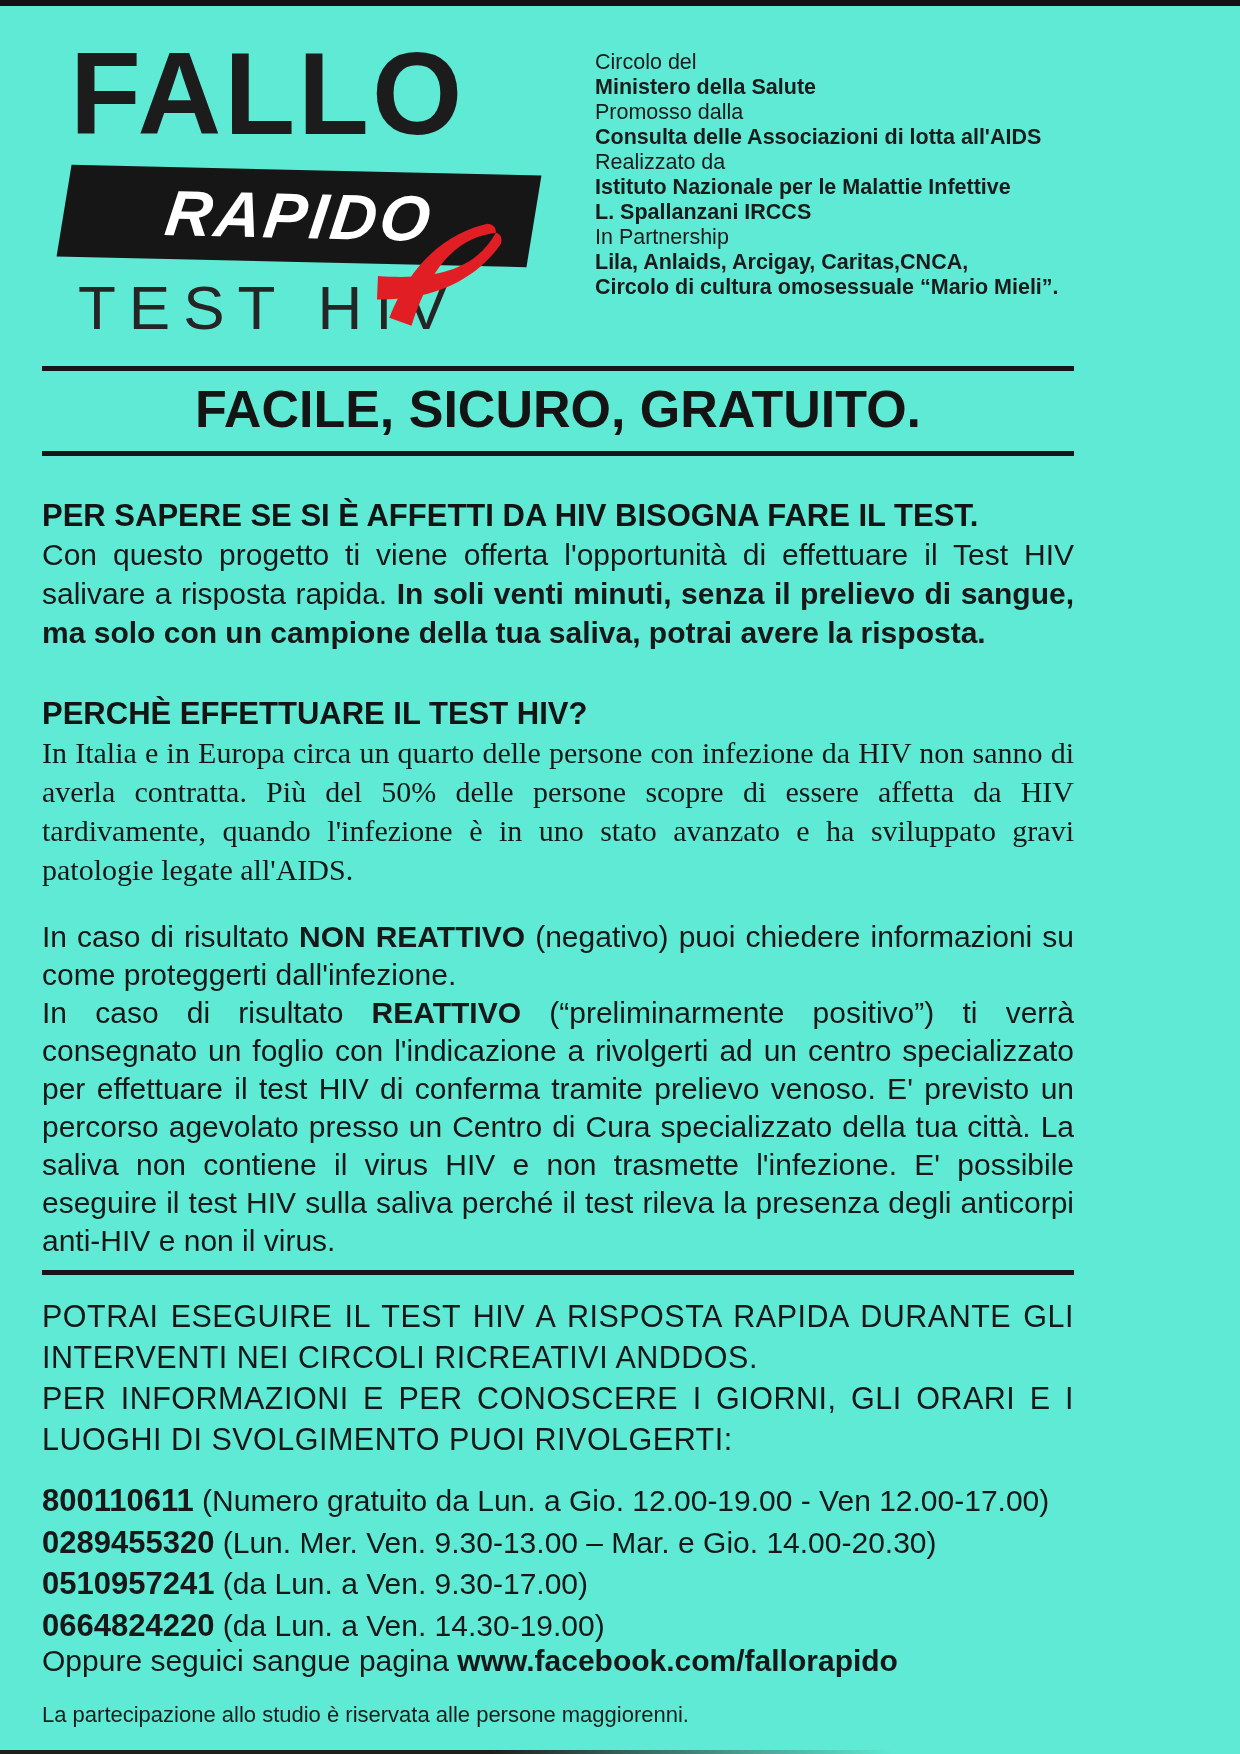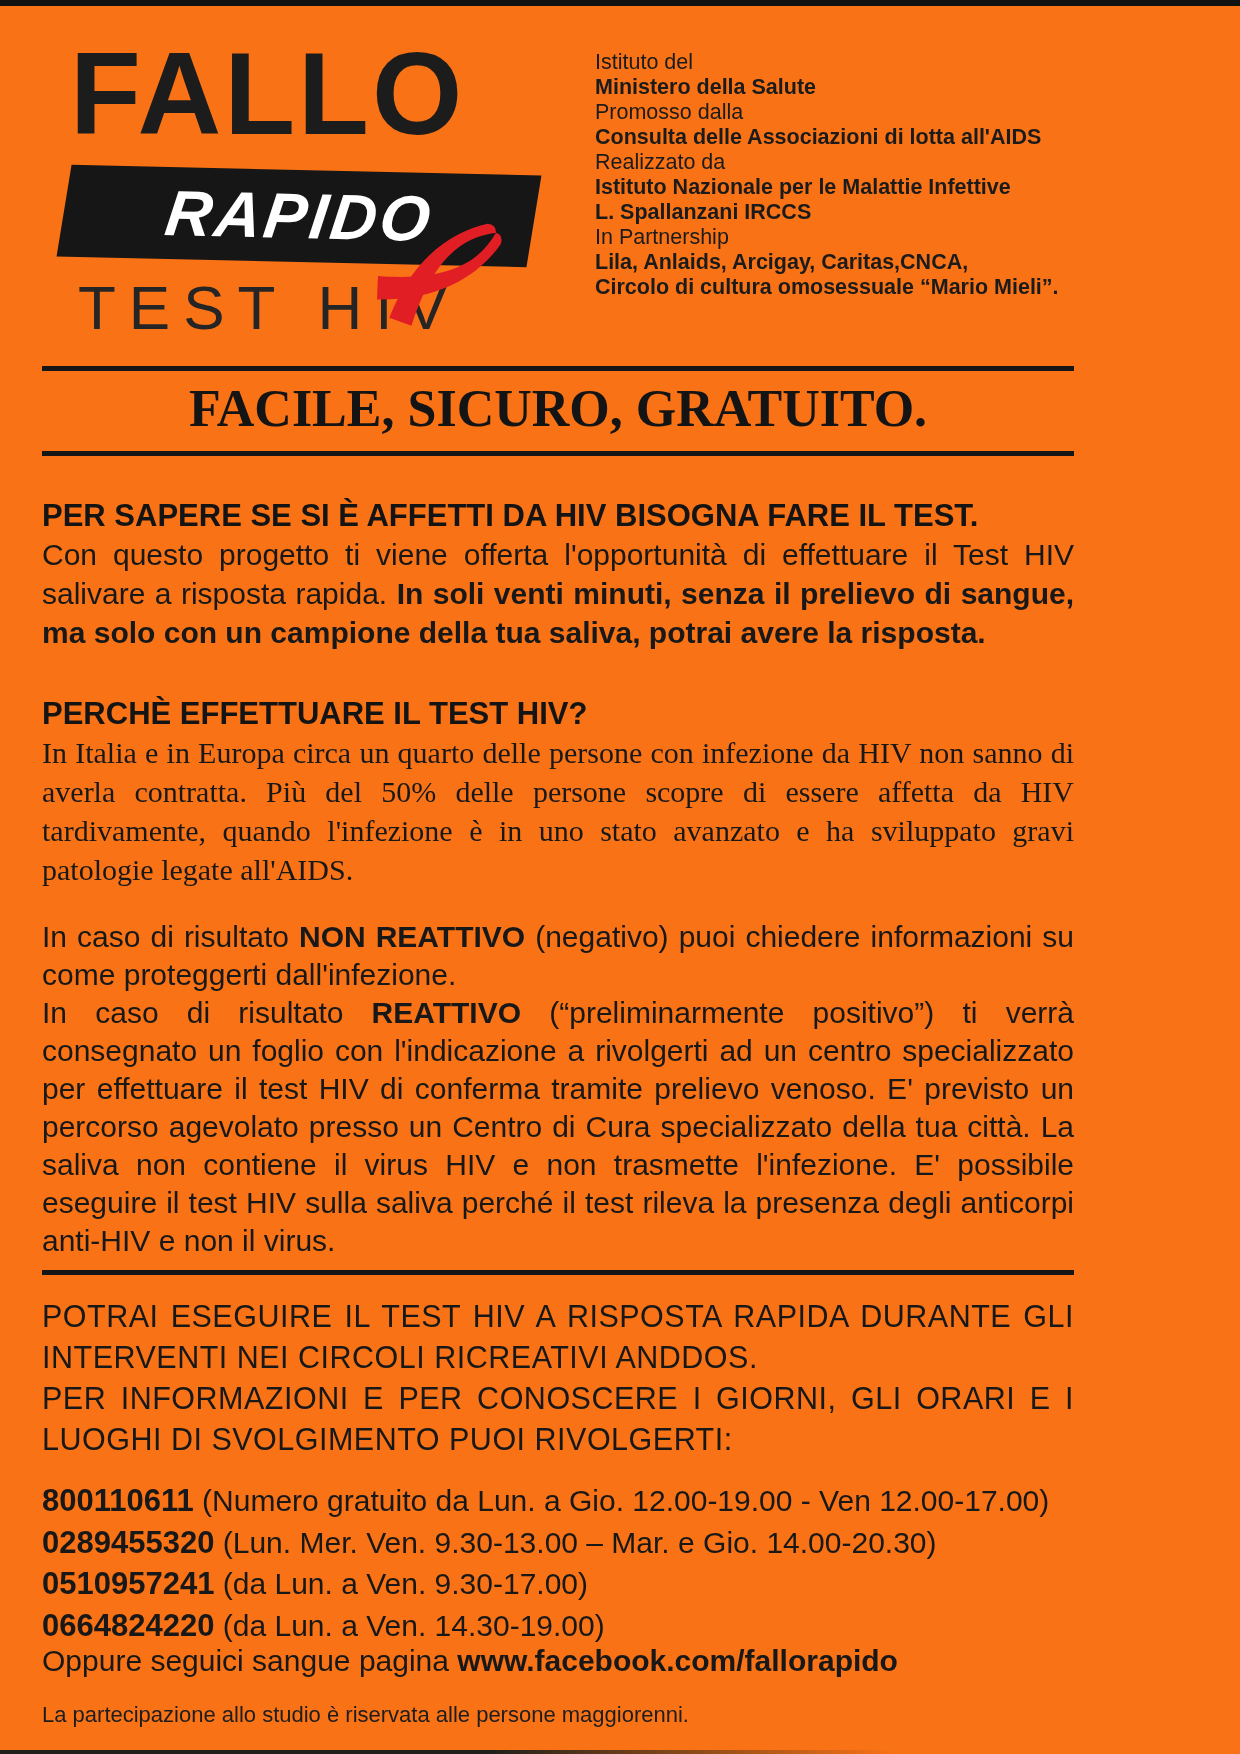--- a/index.html
+++ b/index.html
@@ -1,19 +1,19 @@
 <!DOCTYPE html>
 <html><head>
 <meta charset="utf-8">
 <style>
   html,body{margin:0;padding:0;}
   .page{
     position:relative;
     width:1240px;height:1754px;
-    background:#f97316;
+    background:#5eead4;
     overflow:hidden;
     font-family:"Liberation Sans","DejaVu Sans",sans-serif;
     color:#181818;
   }
   .top-strip{position:absolute;top:0;left:0;width:100%;height:6px;background:#121212;}
   .bottom-strip{position:absolute;bottom:0;left:0;width:72%;height:4px;
     background:linear-gradient(to right,#20201a 55%,rgba(32,32,26,0));}
 
   
   .logo-fallo{
@@ -51,21 +51,21 @@
   .credits .b{font-weight:700;}
 
   
   .rule{position:absolute;left:42px;width:1032px;height:5px;background:#161616;}
   .rule1{top:366px;}
   .rule2{top:451px;}
   .rule3{top:1270px;}
   .banner{
     position:absolute;left:42px;top:379px;width:1032px;
     text-align:center;font-size:52px;font-weight:800;letter-spacing:0px;
-    color:#141414;white-space:nowrap;font-family:Liberation Serif, serif;
+    color:#141414;white-space:nowrap;
   }
 
   
   .sec-heading{
     position:absolute;left:42px;width:1032px;
     font-size:31px;font-weight:800;color:#141414;line-height:39px;
   }
   .h-test{top:496px;}
   .h-why{top:694px;}
   .body-par{
@@ -102,21 +102,21 @@
   </div>
   <div class="logo-testhiv">TEST HIV</div>
   <div class="ribbon">
     <svg viewBox="0 0 120 146" xmlns="http://www.w3.org/2000/svg">
       <path fill="#e21e25" d="M60 8 C 46 36, 44 72, 90 130 L 71 144 C 32 88, 36 40, 48 10 Q 54 3, 60 8 Z"></path>
       <path fill="#e21e25" d="M60 8 C 74 36, 76 72, 30 130 L 49 144 C 88 88, 84 40, 72 10 Q 66 3, 60 8 Z"></path>
     </svg>
   </div>
 
   <div class="credits">
-    <div>Istituto del</div>
+    <div>Circolo del</div>
     <div class="b">Ministero della Salute</div>
     <div>Promosso dalla</div>
     <div class="b">Consulta delle Associazioni di lotta all'AIDS</div>
     <div>Realizzato da</div>
     <div class="b">Istituto Nazionale per le Malattie Infettive</div>
     <div class="b">L. Spallanzani IRCCS</div>
     <div>In Partnership</div>
     <div class="b">Lila, Anlaids, Arcigay, Caritas,CNCA,</div>
     <div class="b">Circolo di cultura omosessuale “Mario Mieli”.</div>
   </div>

